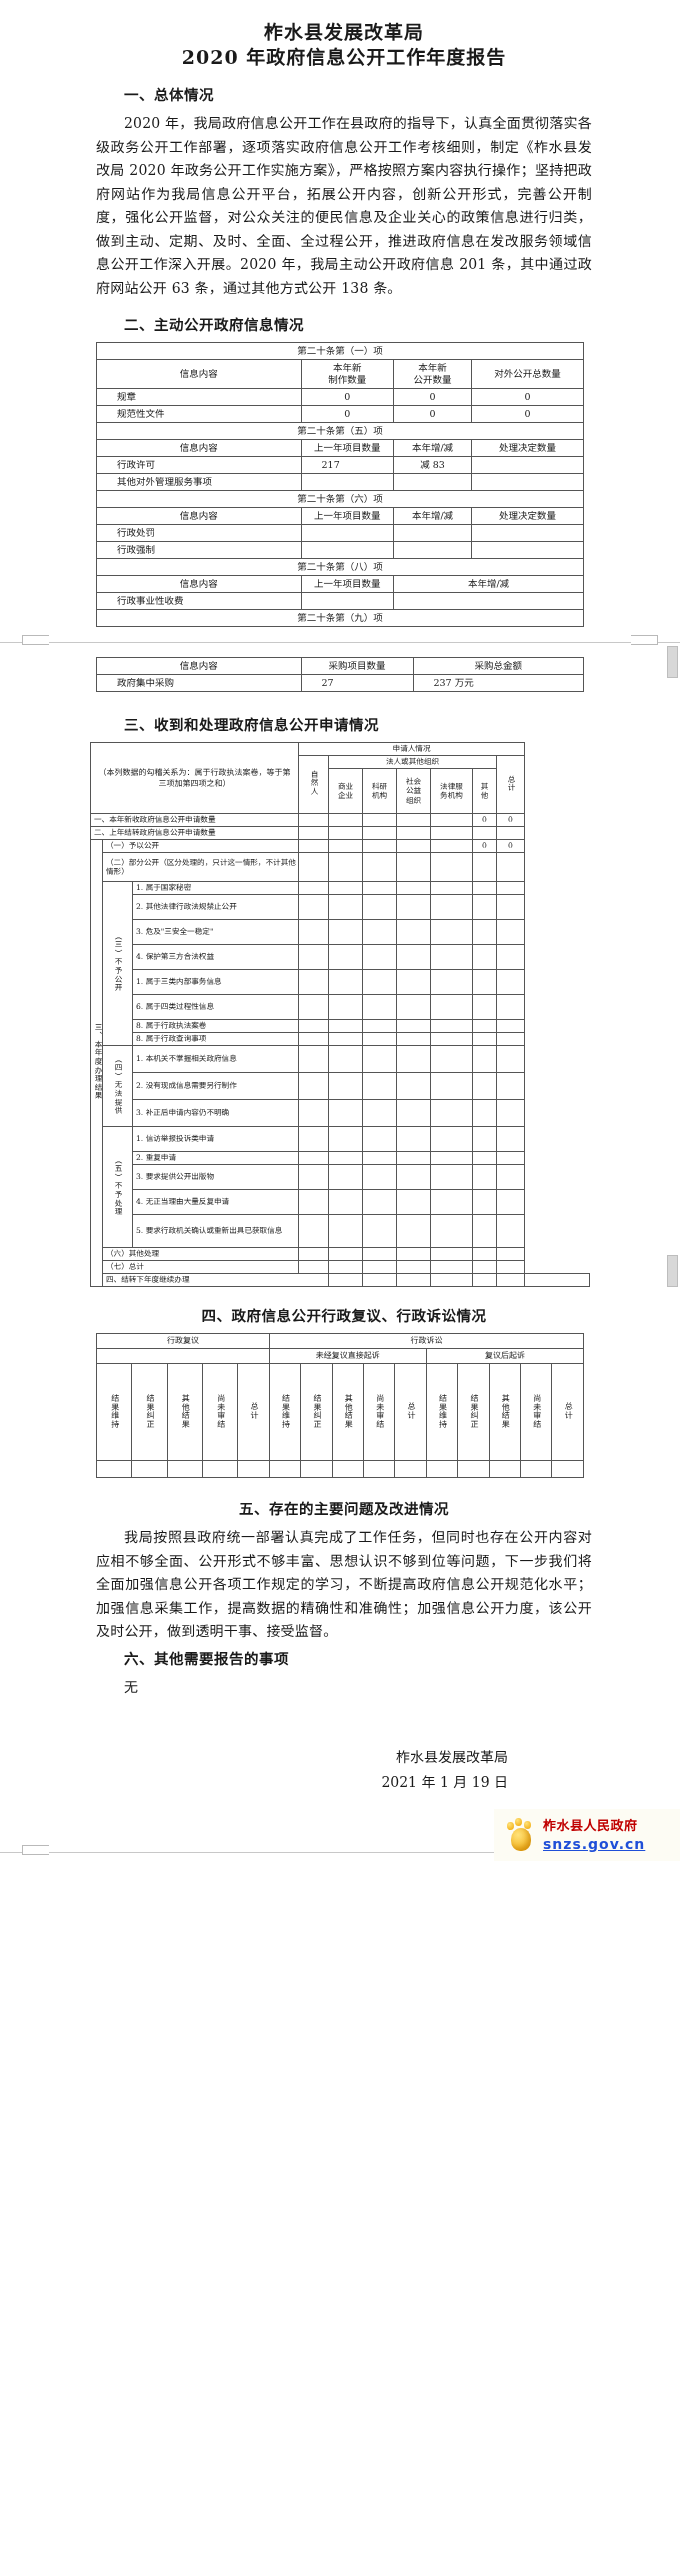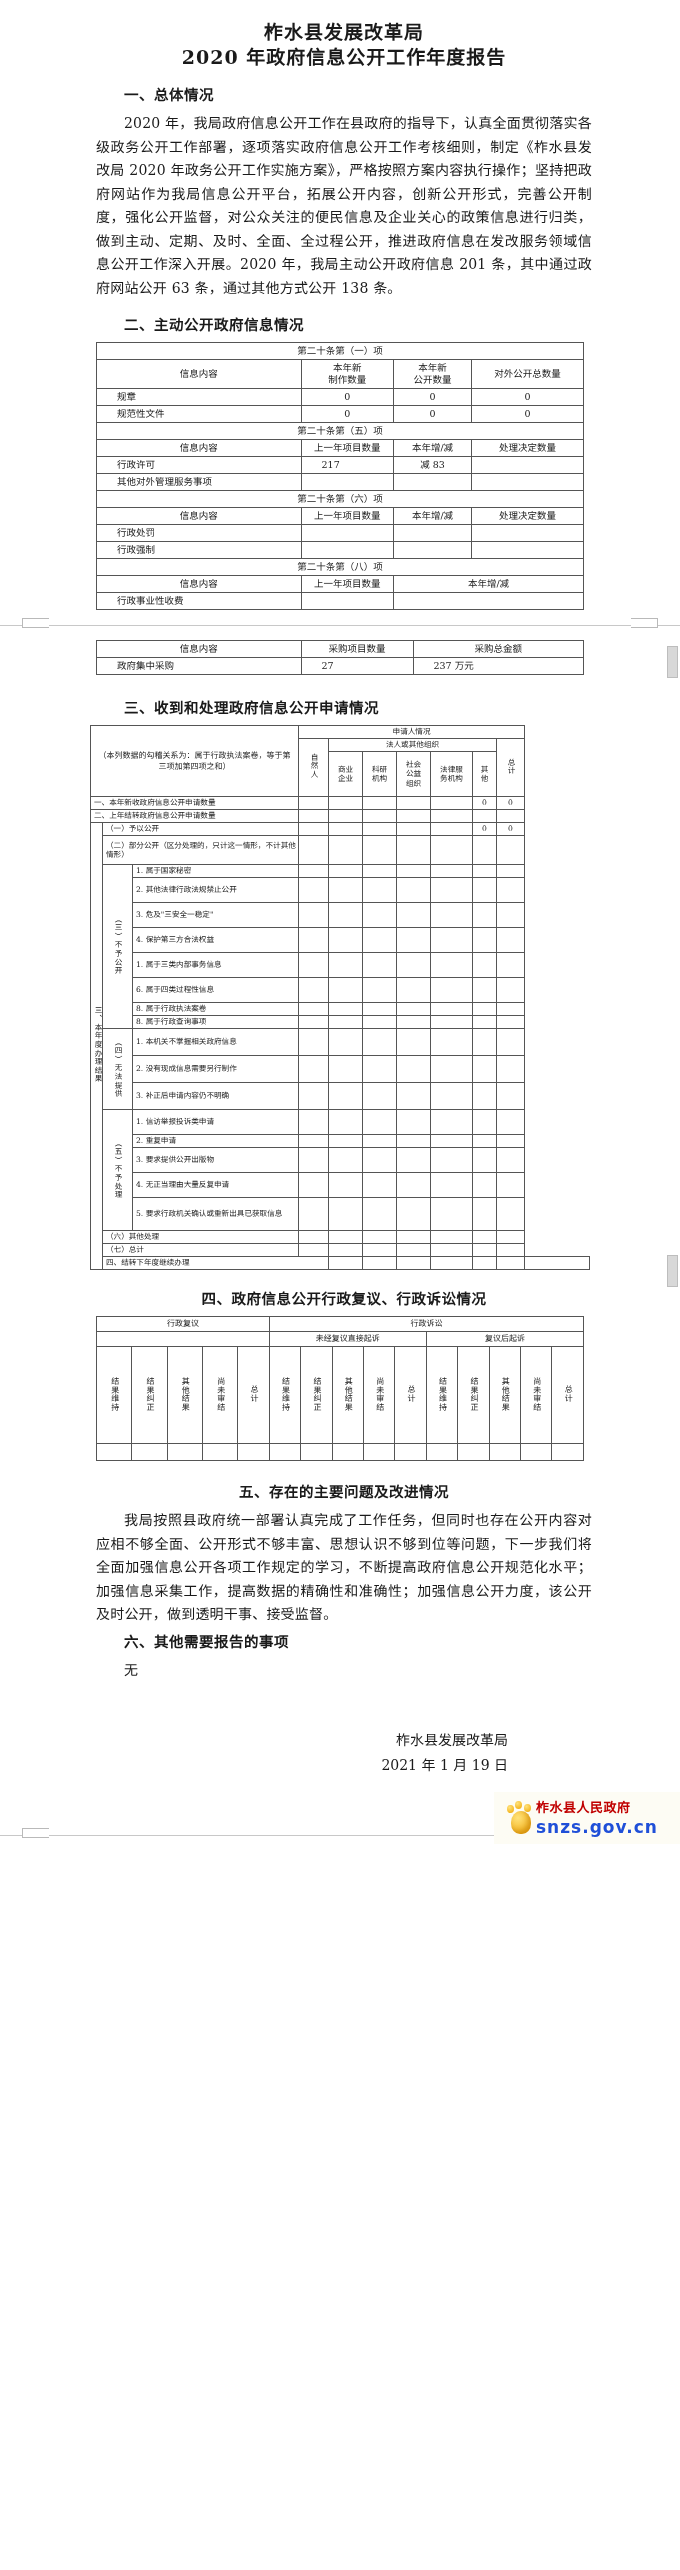--- a/index.html
+++ b/index.html
@@ -181,20 +181,21 @@
   
   .footer-logo{
     position:absolute;
     right:0;
     bottom:0;
     width:186px;
     height:52px;
     background:#fdfcf4;
     display:flex;
     align-items:center;
+    gap:7px;
     padding-left:12px;
     box-sizing:border-box;
   }
   .paw{
     width:30px;height:34px;
     position:relative;
     flex:0 0 auto;
   }
   .paw .pad{
     position:absolute;
@@ -215,25 +216,26 @@
     font-family:"DejaVu Sans", sans-serif;
     font-weight:bold;
     font-size:13px;
     color:#c00000;
     letter-spacing:0.5px;
     white-space:nowrap;
   }
   .logo-url{
     font-family:"DejaVu Sans", sans-serif;
     font-weight:bold;
-    font-size:17px;
+    font-size:14px;
     color:#1f4fd8;
     letter-spacing:1px;
     margin-top:5px;
     white-space:nowrap;
+    text-decoration:underline;
   }
   .spacer{height:16px;}
 </style>
 </head>
 <body>
 
 <div class="page">
 
   <div class="inner">
 
@@ -330,20 +332,23 @@
           <td>信息内容</td>
           <td>上一年项目数量</td>
           <td colspan="2">本年增/减</td>
         </tr>
         <tr>
           <td class="l">行政事业性收费</td>
           <td></td>
           <td colspan="2"></td>
         </tr>
 
+        <tr>
+          <td colspan="4">第二十条第（九）项</td>
+        </tr>
       </tbody>
     </table>
   </div>
 
   <div class="pgbreak">
     <div class="crop-mark lft"></div>
     <div class="crop-mark rgt"></div>
   </div>
 
   <div class="tbl-wrap t2" style="padding:0 96px 0 96px;margin-top:2px;">

